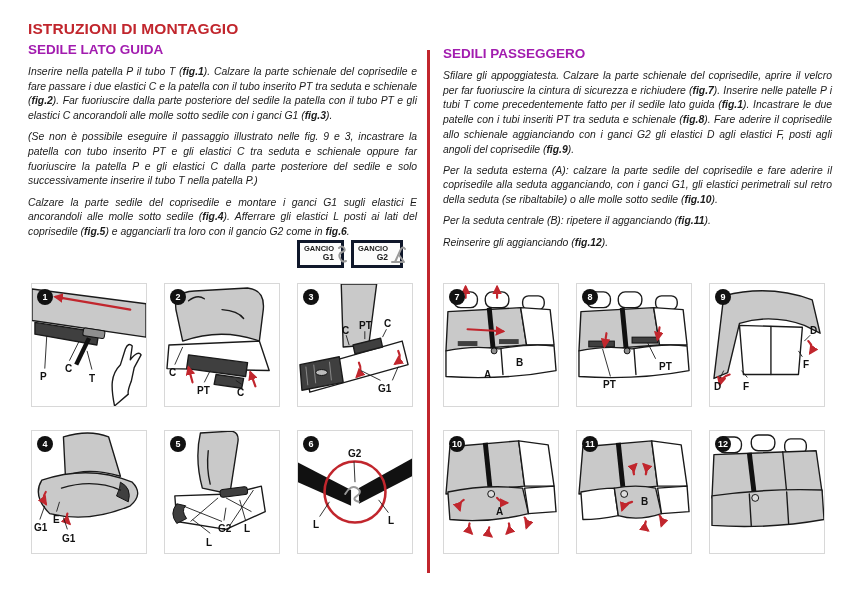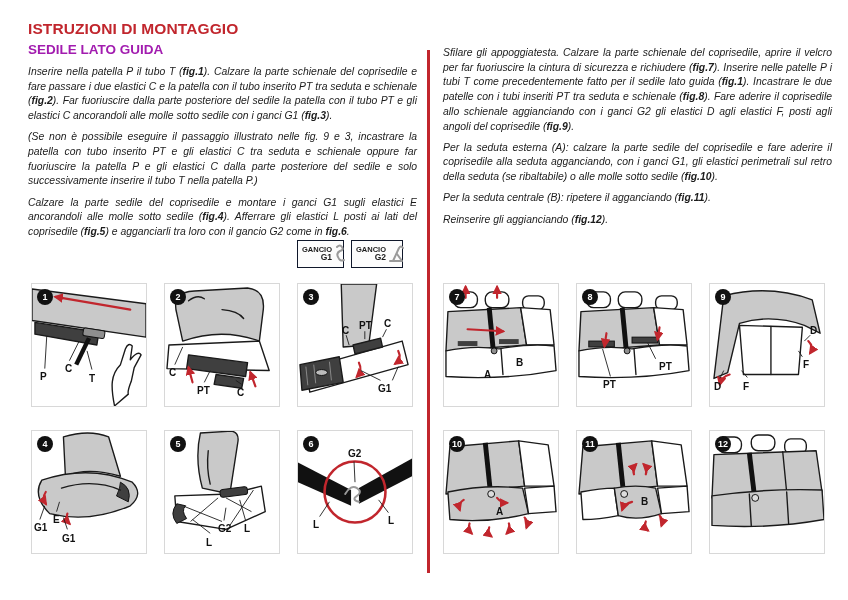--- a/index.html
+++ b/index.html
@@ -12,21 +12,21 @@
   .col { position:absolute; width:389px; }
   #col-left { left:28px; top:42px; }
   #col-right { left:443px; top:46px; }
   .col-heading { margin:0 0 8px 0; font-size:13.5px; font-weight:bold; color:#a21caf; }
   .para { margin:0 0 6.5px 0; font-size:10.4px; line-height:14.7px; text-align:justify;font-style:italic; }
   .para b { font-weight:bold; }
 
   .divider { position:absolute; left:427px; top:50px; width:3px; height:523px; background:var(--red); }
 
   .hook-legend { position:absolute; left:297px; top:240px; display:flex; gap:7px; }
-  .hook-box { height:28px; border:1px solid #0f172a; background:#fcfcfc; display:flex; align-items:center; padding:2px 4px 2px 4px; }
+  .hook-box { height:28px; border:3px solid #0f172a; background:#fcfcfc; display:flex; align-items:flex-start; padding:2px 4px 2px 4px; }
   .hook-box.b1 { width:47px; } .hook-box.b2 { width:52px; }
   .hook-box .txt { flex:1; line-height:1.05; }
   .hook-box .t1 { display:block; font-size:7.5px; font-weight:bold; }
   .hook-box .t2 { display:block; font-size:8.5px; font-weight:bold; text-align:right; }
   .hook-box svg { margin-left:2px; flex:none; }
 
   .fig-grid { position:absolute; top:283px; display:grid; grid-template-columns:repeat(3,116px); gap:23px 17px; }
   #grid-left { left:31px; } #grid-right { left:443px; }
   .panel { position:relative; width:116px; height:124px; border:1px solid #d8d8d8; background:#fff; }
   .panel svg.art { position:absolute; left:0; top:0; width:100%; height:100%; }
@@ -81,20 +81,21 @@
         <span class="t2">G2</span>
       </span>
       <svg width="17" height="21" viewBox="0 0 17 21">
         <path class="hook" d="M2,17 L14,17 L9,10"></path>
         <path class="hook" d="M5,17 L11,4 q2,-3 4,0"></path>
       </svg>
     </div>
   </div>
 
   <div class="col" id="col-right">
+    <h2 class="col-heading">SEDILI PASSEGGERO</h2>
     <p class="para"><span>Sfilare gli appoggiatesta. Calzare la parte schienale del coprisedile, aprire il velcro per far fuoriuscire la cintura di sicurezza e richiudere (</span><b>fig.7</b><span>). Inserire nelle patelle P i tubi T come precedentemente fatto per il sedile lato guida (</span><b>fig.1</b><span>). Incastrare le due patelle con i tubi inseriti PT tra seduta e schienale (</span><b>fig.8</b><span>). Fare aderire il coprisedile allo schienale aggianciando con i ganci G2 gli elastici D agli elastici F, posti agli angoli del coprisedile (</span><b>fig.9</b><span>).</span></p>
     <p class="para"><span>Per la seduta esterna (A): calzare la parte sedile del coprisedile e fare aderire il coprisedile alla seduta agganciando, con i ganci G1, gli elastici perimetrali sul retro della seduta (se ribaltabile) o alle molle sotto sedile (</span><b>fig.10</b><span>).</span></p>
     <p class="para"><span>Per la seduta centrale (B): ripetere il agganciando (</span><b>fig.11</b><span>).</span></p>
     <p class="para"><span>Reinserire gli aggianciando (</span><b>fig.12</b><span>).</span></p>
   </div>
 
   <div class="fig-grid" id="grid-left">
 
     <div class="panel">
       <svg class="art" viewBox="0 0 116 124">

